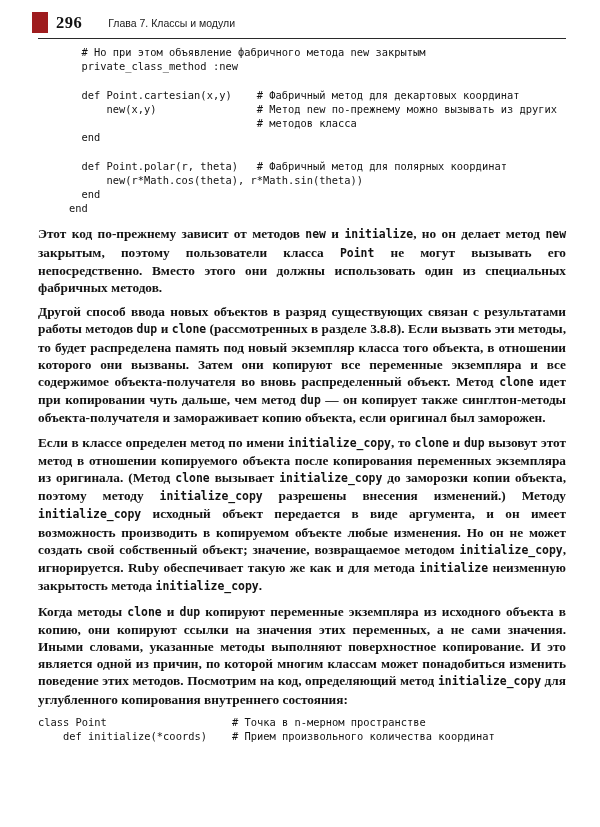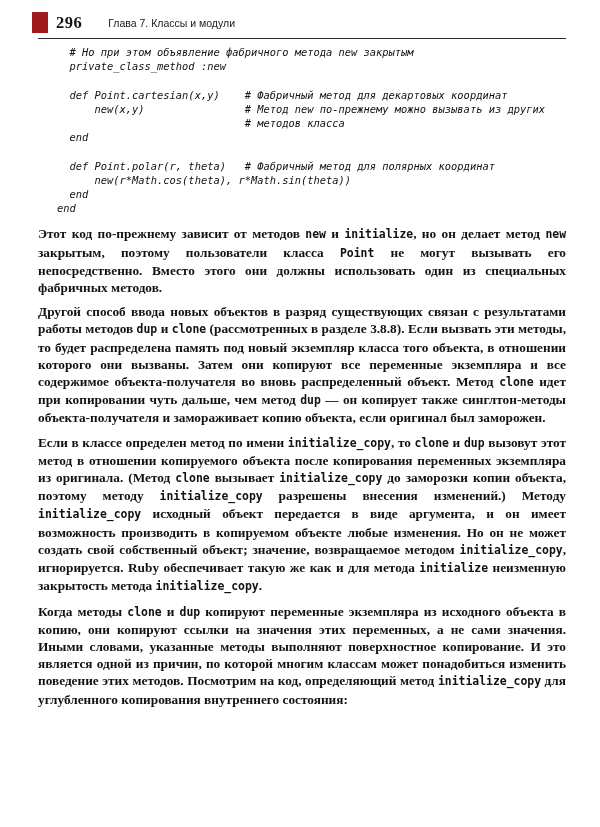--- a/index.html
+++ b/index.html
@@ -41,21 +41,21 @@
     text-align: right;
   }
   pre.code {
     font-family: "DejaVu Sans Mono", monospace;
     font-size: 10.4px;
     line-height: 14.2px;
     white-space: pre;
     color: #111;
     margin: 6px 0 10px 0;
   }
-  pre.code.indented { margin-left: 19px; font-style: italic; }
+  pre.code.indented { margin-left: 31px; }
   p.body {
     font-size: 13.3px;
     line-height: 17.2px;
     text-align: justify;
     margin-bottom: 7px;
     font-weight: bold;
   }
   .inline-code {
     font-family: "DejaVu Sans Mono", monospace;
     font-size: 0.86em;
@@ -100,14 +100,16 @@
 
   <p class="body"><span>Этот код по-прежнему зависит от методов </span><span class="inline-code">new</span><span> и </span><span class="inline-code">initialize</span><span>, но он делает метод </span><span class="inline-code">new</span><span> закрытым, поэтому пользователи класса </span><span class="inline-code">Point</span><span> не могут вызывать его непосредственно. Вместо этого они должны использовать один из специальных фабричных методов.</span></p>
 
 
   <p class="body"><span>Другой способ ввода новых объектов в разряд существующих связан с результатами работы методов </span><span class="inline-code">dup</span><span> и </span><span class="inline-code">clone</span><span> (рассмотренных в разделе 3.8.8). Если вызвать эти методы, то будет распределена память под новый экземпляр класса того объекта, в отношении которого они вызваны. Затем они копируют все переменные экземпляра и все содержимое объекта-получателя во вновь распределенный объект. Метод </span><span class="inline-code">clone</span><span> идет при копировании чуть дальше, чем метод </span><span class="inline-code">dup</span><span> — он копирует также синглтон-методы объекта-получателя и замораживает копию объекта, если оригинал был заморожен.</span></p>
 
   <p class="body"><span>Если в классе определен метод по имени </span><span class="inline-code">initialize_copy</span><span>, то </span><span class="inline-code">clone</span><span> и </span><span class="inline-code">dup</span><span> вызовут этот метод в отношении копируемого объекта после копирования переменных экземпляра из оригинала. (Метод </span><span class="inline-code">clone</span><span> вызывает </span><span class="inline-code">initialize_copy</span><span> до заморозки копии объекта, поэтому методу </span><span class="inline-code">initialize_copy</span><span> разрешены внесения изменений.) Методу </span><span class="inline-code">initialize_copy</span><span> исходный объект передается в виде аргумента, и он имеет возможность производить в копируемом объекте любые изменения. Но он не может создать свой собственный объект; значение, возвращаемое методом </span><span class="inline-code">initialize_copy</span><span>, игнорируется. Ruby обеспечивает такую же как и для метода </span><span class="inline-code">initialize</span><span> неизменную закрытость метода </span><span class="inline-code">initialize_copy</span><span>.</span></p>
 
   <p class="body"><span>Когда методы </span><span class="inline-code">clone</span><span> и </span><span class="inline-code">dup</span><span> копируют переменные экземпляра из исходного объекта в копию, они копируют ссылки на значения этих переменных, а не сами значения. Иными словами, указанные методы выполняют поверхностное копирование. И это является одной из причин, по которой многим классам может понадобиться изменить поведение этих методов. Посмотрим на код, определяющий метод </span><span class="inline-code">initialize_copy</span><span> для углубленного копирования внутреннего состояния:</span></p>
 
+  <pre class="code">class Point                    # Точка в n-мерном пространстве
+    def initialize(*coords)    # Прием произвольного количества координат</pre>
 
 </div>
 
 </body></html>

